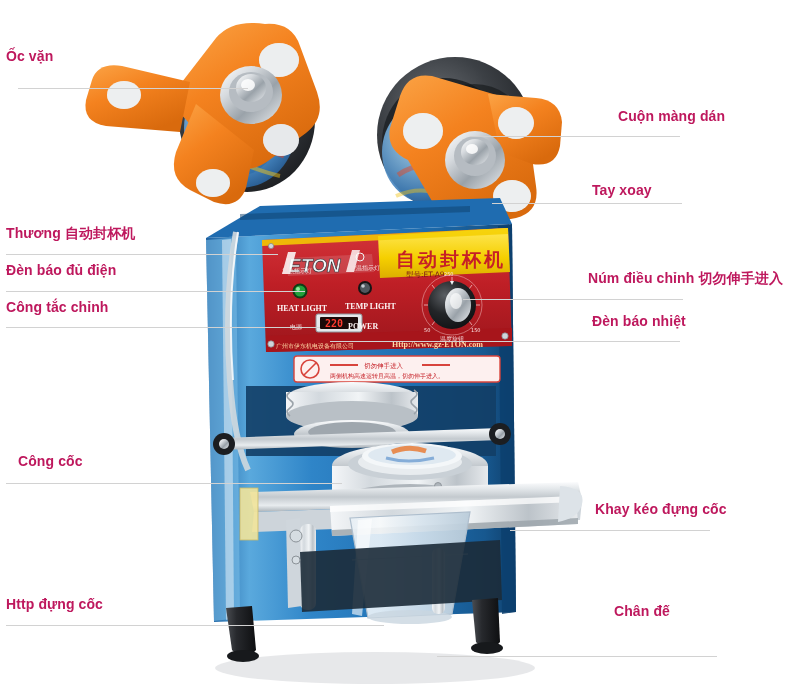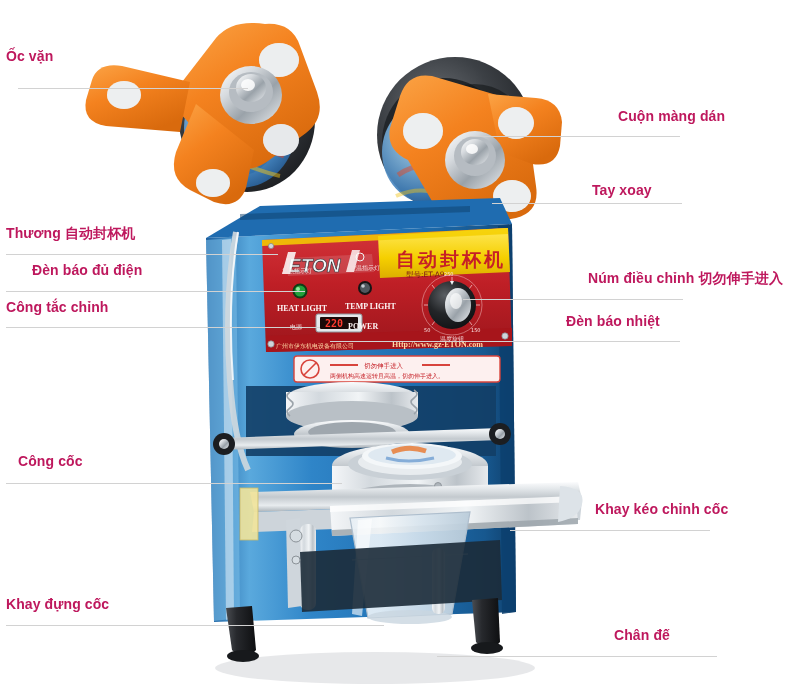--- a/index.html
+++ b/index.html
@@ -389,28 +389,28 @@
     <div class="leader" style="left:492px; top:203px; width:190px;"></div>
     <div class="leader" style="left:463px; top:299px; width:220px;"></div>
     <div class="leader" style="left:330px; top:341px; width:350px;"></div>
     <div class="leader" style="left:510px; top:530px; width:200px;"></div>
     <div class="leader" style="left:437px; top:656px; width:280px;"></div>
   </div>
 
   <div>
     <div class="label" style="left:6px;  top:48px;">Ốc vặn</div>
     <div class="label" style="left:6px;  top:225px;">Thương 自动封杯机</div>
-    <div class="label" style="left:6px;  top:262px;margin-left:26px;">Đèn báo đủ điện</div>
+    <div class="label" style="left:6px;  top:262px;">Đèn báo đủ điện</div>
     <div class="label" style="left:6px;  top:299px;">Công tắc chỉnh</div>
     <div class="label" style="left:18px; top:453px;">Công cốc</div>
-    <div class="label" style="left:6px;  top:596px;">Khay đựng cốc</div>
+    <div class="label" style="left:6px;  top:596px;">Http đựng cốc</div>
   </div>
 
   <div>
     <div class="label right" style="left:618px; top:108px;">Cuộn màng dán</div>
     <div class="label right" style="left:592px; top:174px;margin-top:8px;">Tay xoay</div>
     <div class="label right" style="left:588px; top:270px;">Núm điều chỉnh 切勿伸手进入</div>
-    <div class="label right" style="left:566px; top:313px;">Đèn báo nhiệt</div>
-    <div class="label right" style="left:595px; top:501px;">Khay kéo chỉnh cốc</div>
-    <div class="label right" style="left:614px; top:627px;">Chân đế</div>
+    <div class="label right" style="left:592px; top:313px;">Đèn báo nhiệt</div>
+    <div class="label right" style="left:595px; top:501px;">Khay kéo đựng cốc</div>
+    <div class="label right" style="left:614px; top:603px;">Chân đế</div>
   </div>
 
 </div>
 
 </body></html>

